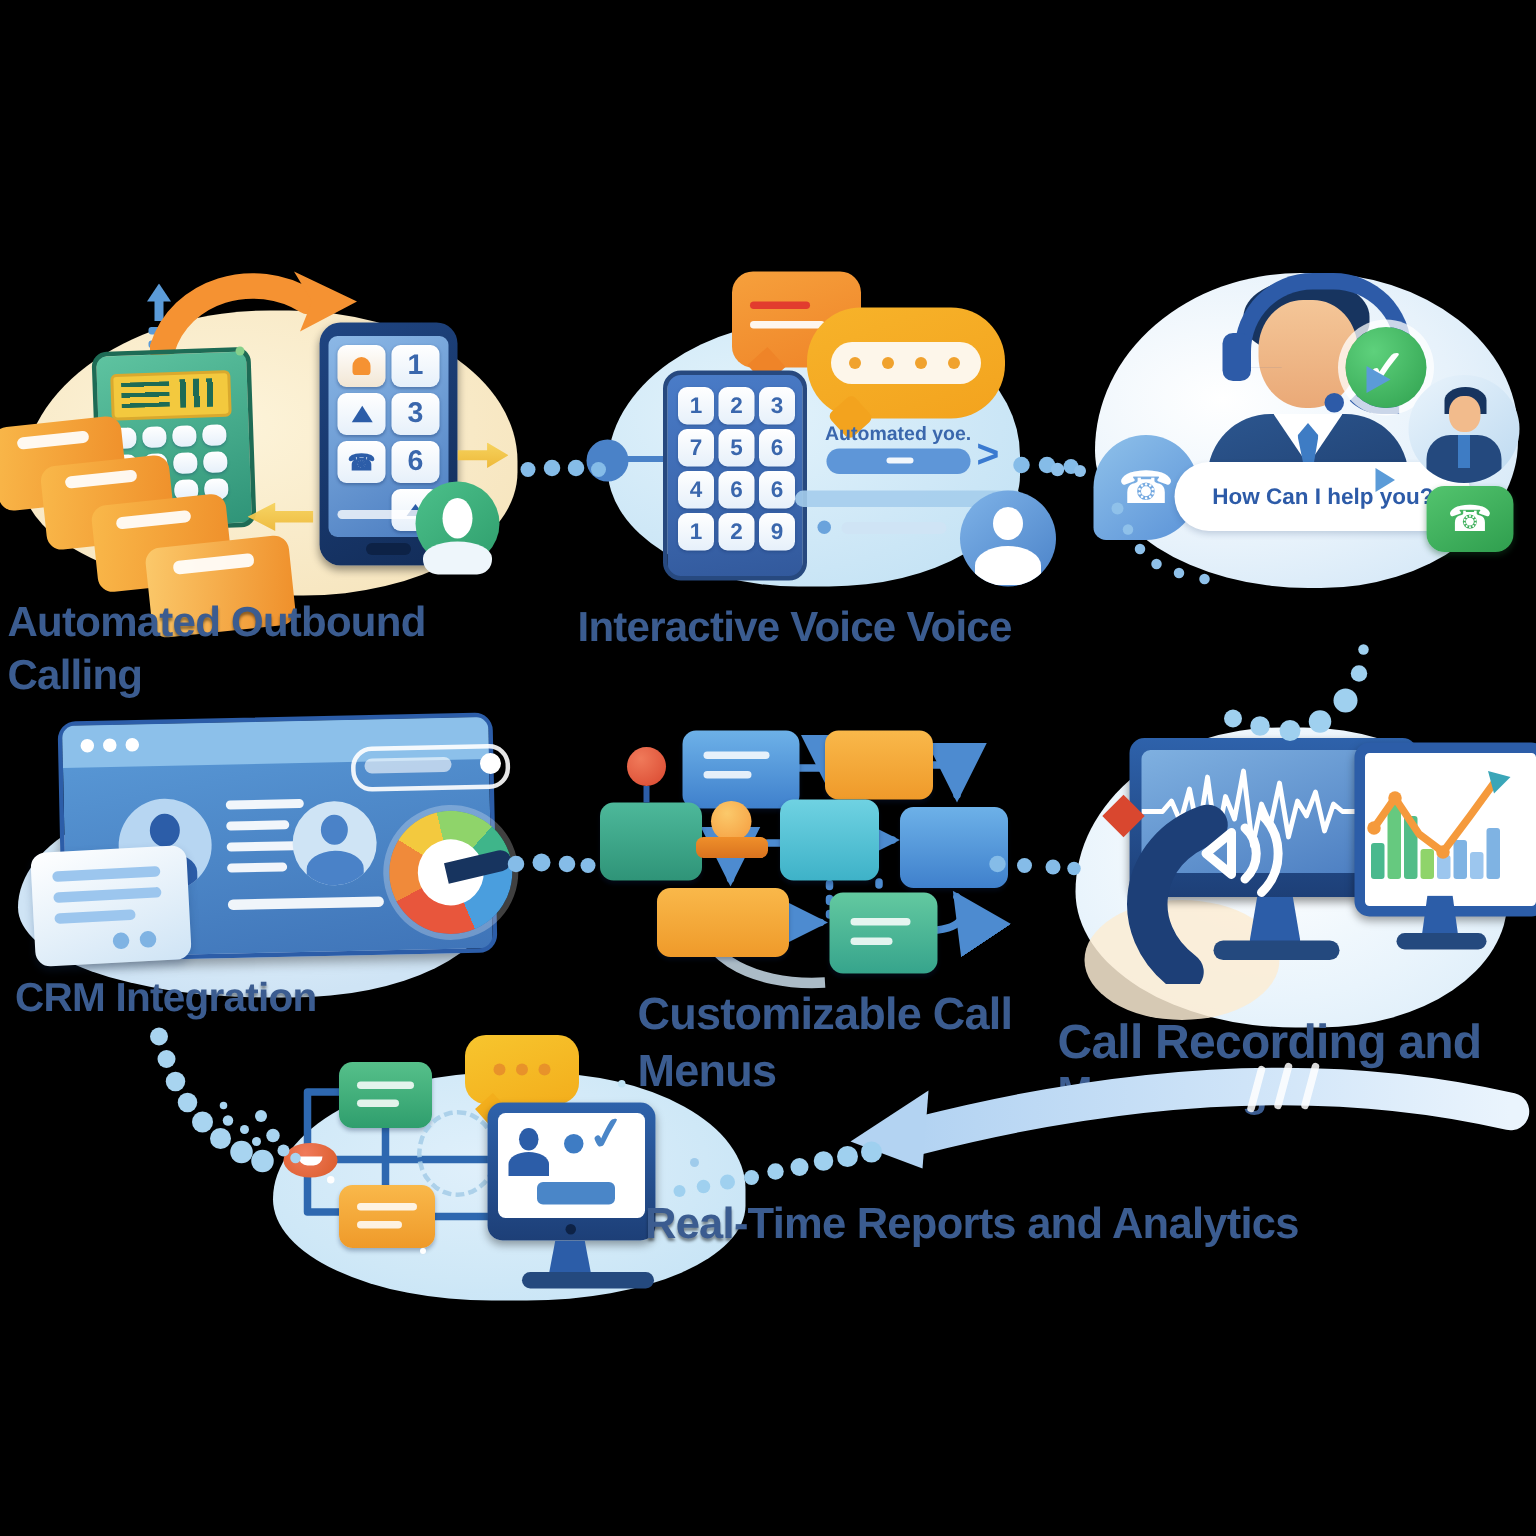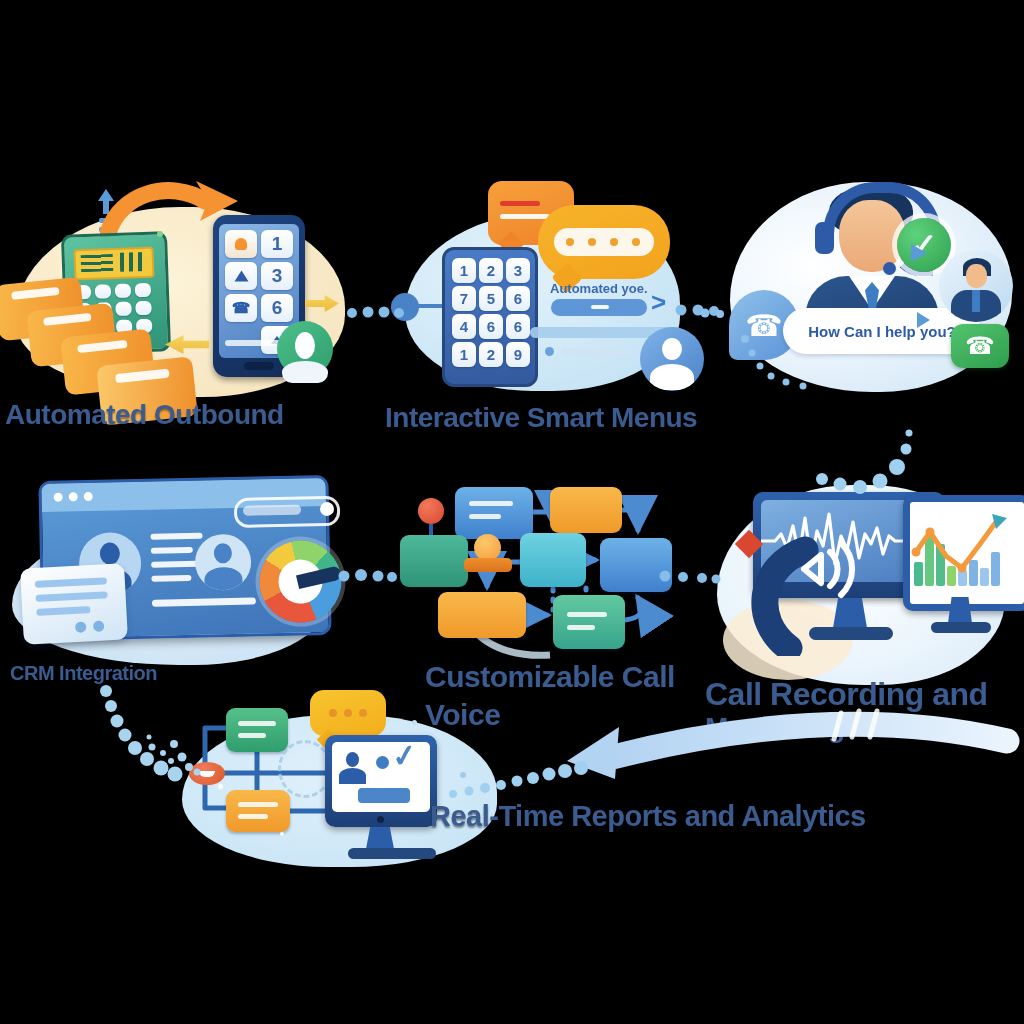--- a/index.html
+++ b/index.html
@@ -106,20 +106,21 @@
 
     <div class="abs" style="left:272px;top:146px;width:58px;height:58px;">
       <span class="abs" style="left:0;top:0;width:56px;height:56px;background:linear-gradient(140deg,#4cc08a,#2f9e6d);border-radius:50%;"></span>
       <span class="abs" style="left:18px;top:11px;width:20px;height:27px;background:#fff;border-radius:50%;"></span>
       <span class="abs" style="left:5px;top:40px;width:46px;height:22px;background:#eef6fb;border-radius:50% 50% 10px 10px;"></span>
     </div>
 
     <span class="abs" style="left:152px;top:56px;width:6px;height:6px;border-radius:50%;background:#86d08a;"></span>
 
     <div class="lbl" style="left:0;top:224px;width:345px;font-size:28px;">Automated Outbound</div>
+    <div class="lbl" style="left:0;top:259px;width:345px;font-size:28px;">Calling</div>
   </section>
 
   <section class="panel" id="p2" style="left:395px;top:175px;width:300px;height:270px;">
     <div class="blob" style="left:10px;top:38px;width:275px;height:178px;background:radial-gradient(ellipse at 35% 35%,#e3f3fb 0%,#cfe8f7 55%,#bfe0f3 100%);border-radius:55% 45% 50% 50% / 60% 55% 45% 48%;"></div>
 
     <div class="abs" style="left:93px;top:6px;width:86px;height:64px;background:linear-gradient(160deg,#f6a03c,#ef8428);border-radius:14px;">
       <span class="abs" style="left:12px;top:20px;width:40px;height:5px;background:#e23c2e;border-radius:3px;"></span>
       <span class="whitebar" style="left:12px;top:33px;width:50px;height:5px;"></span>
       <span class="abs" style="left:14px;bottom:-8px;width:18px;height:18px;background:#ef8428;transform:rotate(48deg);"></span>
     </div>
@@ -160,21 +161,21 @@
     <div class="abs" style="left:256px;top:112px;font-size:26px;font-weight:bold;color:#3a7ad0;">&gt;</div>
     <div class="abs" style="left:135px;top:152px;width:152px;height:11px;background:#a5cdec;border-radius:6px;opacity:.9;"></div>
     <span class="abs" style="left:150px;top:172px;width:9px;height:9px;background:#6aa3dc;border-radius:50%;"></span>
     <span class="abs" style="left:166px;top:173px;width:70px;height:8px;background:#cfe4f5;border-radius:4px;"></span>
 
     <div class="abs" style="left:245px;top:152px;width:64px;height:64px;background:linear-gradient(140deg,#7fb3e8,#4a82c8);border-radius:50%;overflow:hidden;">
       <span class="abs" style="left:22px;top:11px;width:20px;height:22px;background:#fff;border-radius:50%;"></span>
       <span class="abs" style="left:10px;top:37px;width:44px;height:26px;background:#fff;border-radius:50% 50% 0 0;"></span>
     </div>
 
-    <div class="lbl" style="left:-10px;top:227px;width:320px;font-size:28px;">Interactive Smart Menus</div>
+    <div class="lbl" style="left:-10px;top:227px;width:320px;font-size:28px;">Interactive Voice Voice</div>
   </section>
 
   <section class="panel" id="p3" style="left:715px;top:160px;width:309px;height:290px;">
     <div class="blob" style="left:15px;top:22px;width:282px;height:210px;background:radial-gradient(ellipse at 30% 40%,#ffffff 0%,#e7f2fb 55%,#d5e8f7 85%,#f6e3cf 100%);border-radius:50% 50% 48% 52% / 58% 52% 48% 45%;"></div>
 
     <div class="abs" style="left:82px;top:22px;width:150px;height:172px;">
       <span class="abs" style="left:32px;top:4px;width:84px;height:50px;background:#17345f;border-radius:50% 50% 42% 42%;"></span>
       <span class="abs" style="left:42px;top:18px;width:66px;height:72px;background:linear-gradient(#f4c698,#eaa977);border-radius:45% 45% 48% 48%;"></span>
       <span class="abs" style="left:26px;top:0px;width:96px;height:52px;border:11px solid #2d5ba8;border-bottom:none;border-radius:52px 52px 0 0;"></span>
       <span class="abs" style="left:18px;top:40px;width:19px;height:32px;background:#2d5ba8;border-radius:7px;"></span>
@@ -245,21 +246,21 @@
     </div>
 
     <div class="abs" style="left:12px;top:96px;width:104px;height:76px;transform:rotate(-3deg);background:linear-gradient(160deg,#ffffff,#cfe4f5);border-radius:10px;box-shadow:0 3px 6px rgba(20,50,100,.25);">
       <span class="abs" style="left:14px;top:13px;width:72px;height:7px;background:#9cc6ee;border-radius:4px;"></span>
       <span class="abs" style="left:14px;top:27px;width:72px;height:7px;background:#9cc6ee;border-radius:4px;"></span>
       <span class="abs" style="left:14px;top:41px;width:54px;height:7px;background:#9cc6ee;border-radius:4px;"></span>
       <span class="abs" style="left:52px;top:56px;width:11px;height:11px;background:#7fb3e3;border-radius:50%;"></span>
       <span class="abs" style="left:70px;top:56px;width:11px;height:11px;background:#7fb3e3;border-radius:50%;"></span>
     </div>
 
-    <div class="lbl" style="left:0;top:192px;width:330px;font-size:20px;">CRM Integration</div>
+    <div class="lbl" style="left:0;top:180px;width:330px;font-size:27px;">CRM Integration</div>
   </section>
 
   <section class="panel" id="p5" style="left:390px;top:470px;width:300px;height:285px;">
 
     <svg class="abs" style="left:0;top:0;" width="300" height="200" viewBox="0 0 300 200">
       <defs>
         <marker id="ah" markerWidth="9" markerHeight="9" refX="7" refY="4" orient="auto">
           <path d="M0,0 L8,4 L0,8 Z" fill="#4d8bd0"></path>
         </marker>
       </defs>
@@ -291,21 +292,21 @@
     <span class="abs" style="left:74px;top:88px;width:48px;height:14px;background:linear-gradient(#ef8f2a,#d9731f);border-radius:5px;"></span>
     <div class="node" style="left:130px;top:63px;width:66px;height:54px;background:linear-gradient(#6fd2e2,#3eb2c8);"></div>
     <div class="node" style="left:210px;top:68px;width:72px;height:54px;background:linear-gradient(#6db1e8,#3f80cc);"></div>
     <div class="node" style="left:48px;top:122px;width:88px;height:46px;background:linear-gradient(#f9b84a,#ef9a2a);"></div>
     <div class="node" style="left:163px;top:125px;width:72px;height:54px;background:linear-gradient(#63c9a0,#36a48c);">
       <span class="nline" style="left:14px;top:17px;width:40px;"></span>
       <span class="nline" style="left:14px;top:30px;width:28px;"></span>
     </div>
 
     <div class="lbl" style="left:35px;top:190px;width:260px;font-size:30px;text-align:left;">Customizable Call</div>
-    <div class="lbl" style="left:35px;top:228px;width:260px;font-size:30px;text-align:left;">Voice</div>
+    <div class="lbl" style="left:35px;top:228px;width:260px;font-size:30px;text-align:left;">Menus</div>
   </section>
 
   <section class="panel" id="p6" style="left:705px;top:450px;width:315px;height:300px;">
     <div class="blob" style="left:12px;top:35px;width:288px;height:200px;background:radial-gradient(ellipse at 45% 40%,#ffffff 0%,#e9f4fc 60%,#d9ebf8 100%);border-radius:50% 50% 46% 54%/58% 55% 45% 48%;"></div>
     <div class="blob" style="left:18px;top:150px;width:130px;height:80px;background:#fbecd4;opacity:.85;border-radius:50%;"></div>
 
     <div class="abs" style="left:48px;top:42px;width:192px;height:106px;background:linear-gradient(#2e62ab,#1d3f77);border-radius:10px;padding:0;box-shadow:0 3px 6px rgba(0,0,0,.4);">
       <div class="abs" style="left:8px;top:8px;width:176px;height:82px;background:linear-gradient(160deg,#7fb0e0,#4a7cc0);border-radius:6px;overflow:hidden;">
         <svg width="176" height="82" viewBox="0 0 176 82">
           <polyline points="0,41 14,41 20,34 26,48 32,26 38,56 44,18 50,62 56,31 62,46 68,14 74,64 80,36 86,50 92,22 98,58 104,34 110,44 116,28 122,54 128,36 134,41 176,41" fill="none" stroke="#ffffff" stroke-width="3.2" stroke-linecap="round" stroke-linejoin="round"></polyline>

